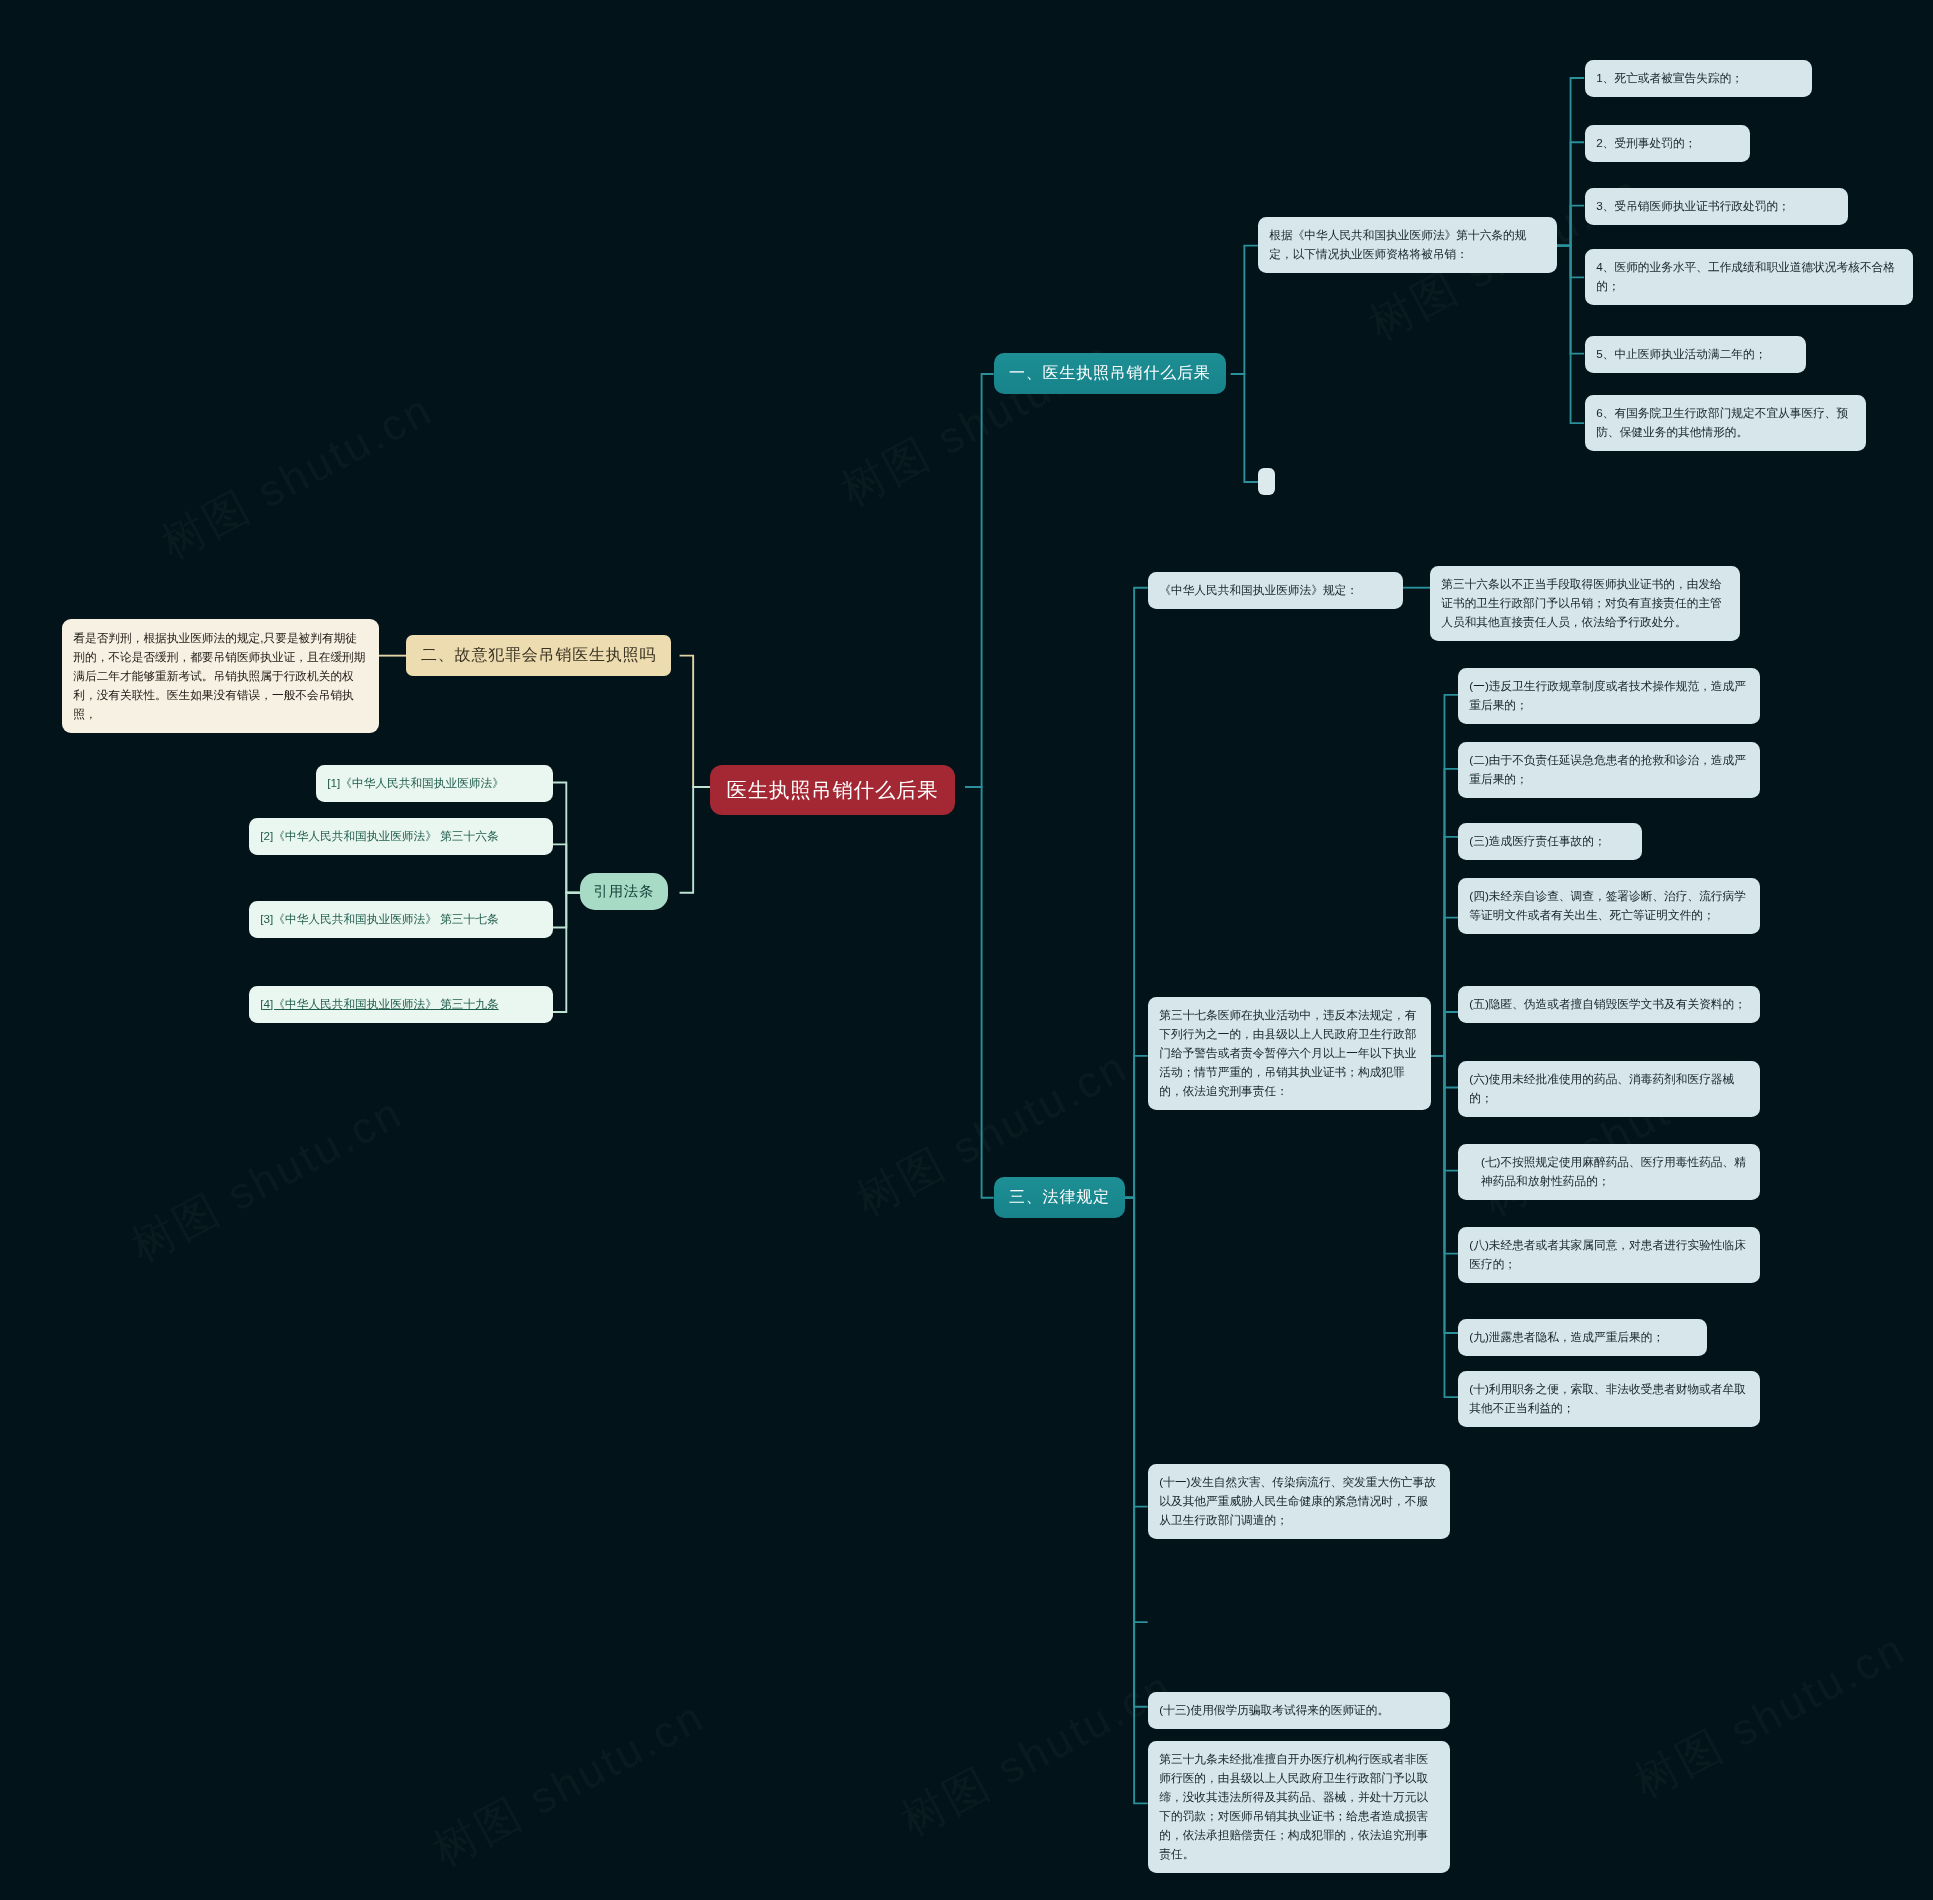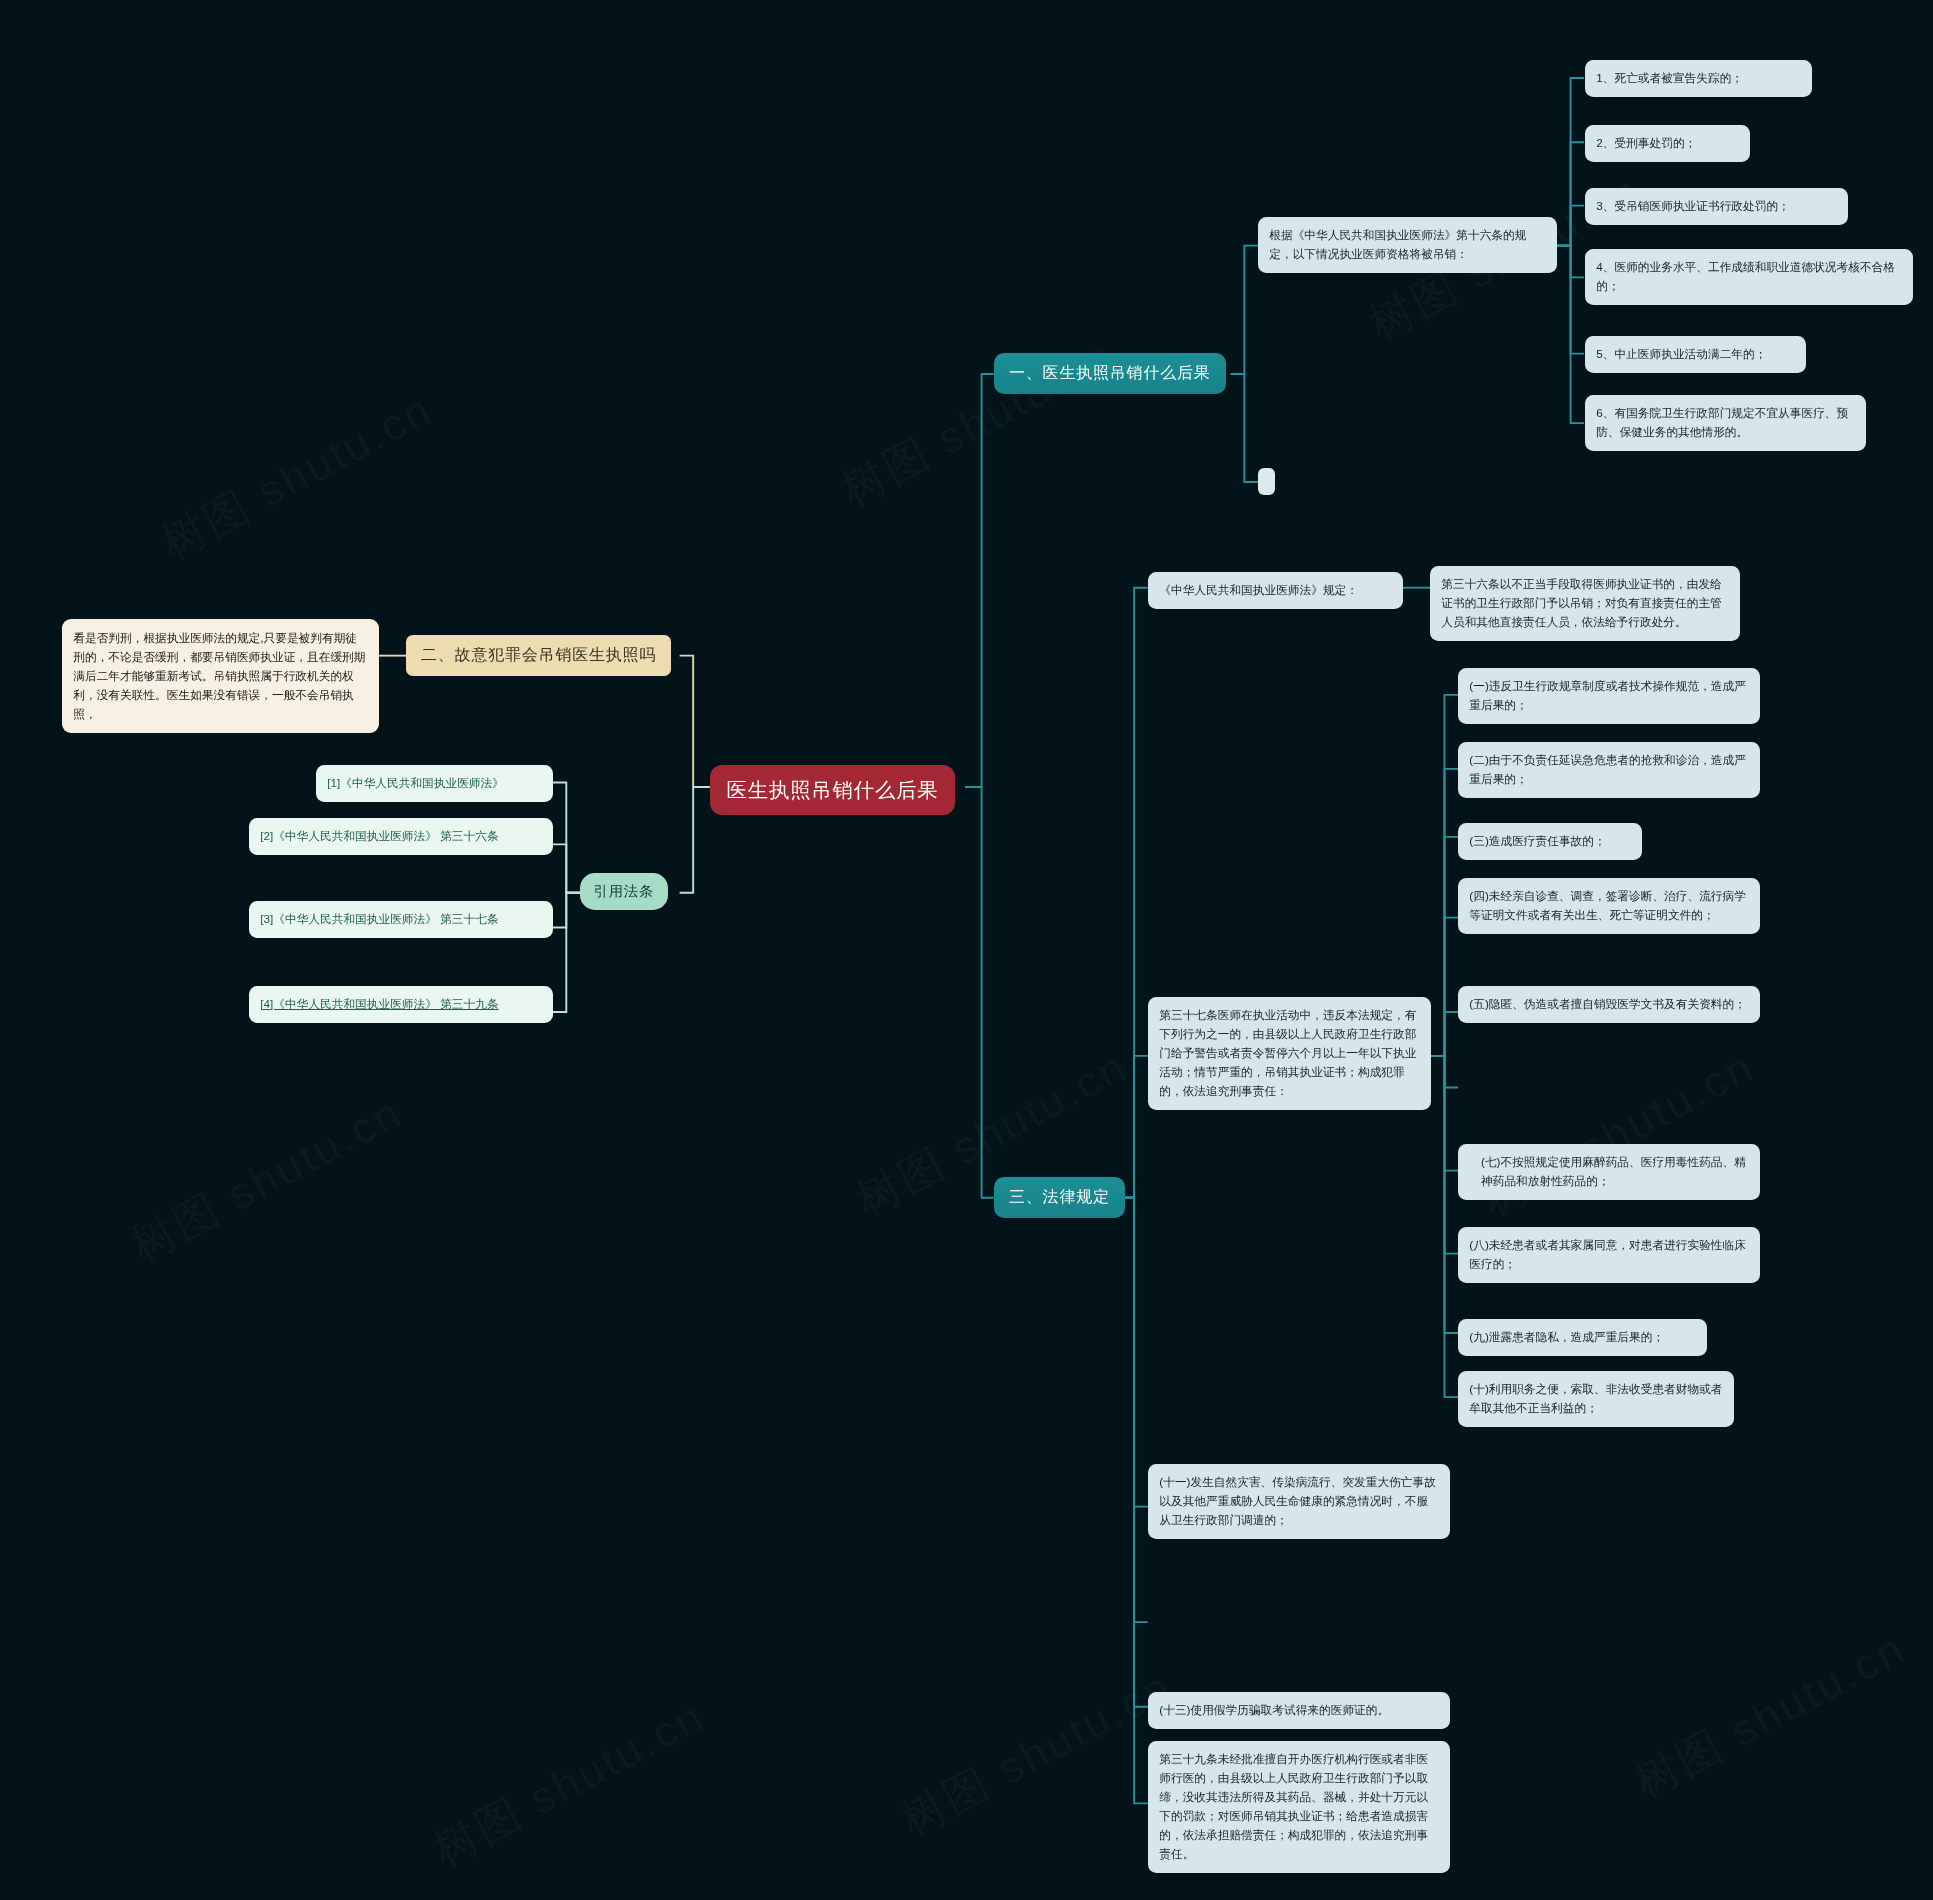--- a/index.html
+++ b/index.html
@@ -266,30 +266,33 @@
   </div>
   <div class="node n-blue" style="left:1458px; top:823px; width:184px;">
     <span class="node-txt">(三)造成医疗责任事故的；</span>
   </div>
   <div class="node n-blue" style="left:1458px; top:878px; width:302px;">
     <span class="node-txt">(四)未经亲自诊查、调查，签署诊断、治疗、流行病学等证明文件或者有关出生、死亡等证明文件的；</span>
   </div>
   <div class="node n-blue" style="left:1458px; top:986px; width:302px;">
     <span class="node-txt">(五)隐匿、伪造或者擅自销毁医学文书及有关资料的；</span>
   </div>
+  <div class="node n-blue" style="left:1458px; top:1061px; width:302px;">
+    <span class="node-txt">(六)使用未经批准使用的药品、消毒药剂和医疗器械的；</span>
+  </div>
   <div class="node n-blue" style="left:1458px; top:1144px; width:302px;padding-left:23px;">
     <span class="node-txt">(七)不按照规定使用麻醉药品、医疗用毒性药品、精神药品和放射性药品的；</span>
   </div>
   <div class="node n-blue" style="left:1458px; top:1227px; width:302px;">
     <span class="node-txt">(八)未经患者或者其家属同意，对患者进行实验性临床医疗的；</span>
   </div>
   <div class="node n-blue" style="left:1458px; top:1319px; width:249px;">
     <span class="node-txt">(九)泄露患者隐私，造成严重后果的；</span>
   </div>
-  <div class="node n-blue" style="left:1458px; top:1371px; width:276px;">
+  <div class="node n-blue" style="left:1458px; top:1371px; width:302px;">
     <span class="node-txt">(十)利用职务之便，索取、非法收受患者财物或者牟取其他不正当利益的；</span>
   </div>
 
   <div class="node n-blue" style="left:1148px; top:1464px; width:302px;">
     <span class="node-txt">(十一)发生自然灾害、传染病流行、突发重大伤亡事故以及其他严重威胁人民生命健康的紧急情况时，不服从卫生行政部门调遣的；</span>
   </div>
   <div class="node n-blue" style="left:1148px; top:1692px; width:302px;">
     <span class="node-txt">(十三)使用假学历骗取考试得来的医师证的。</span>
   </div>
 

